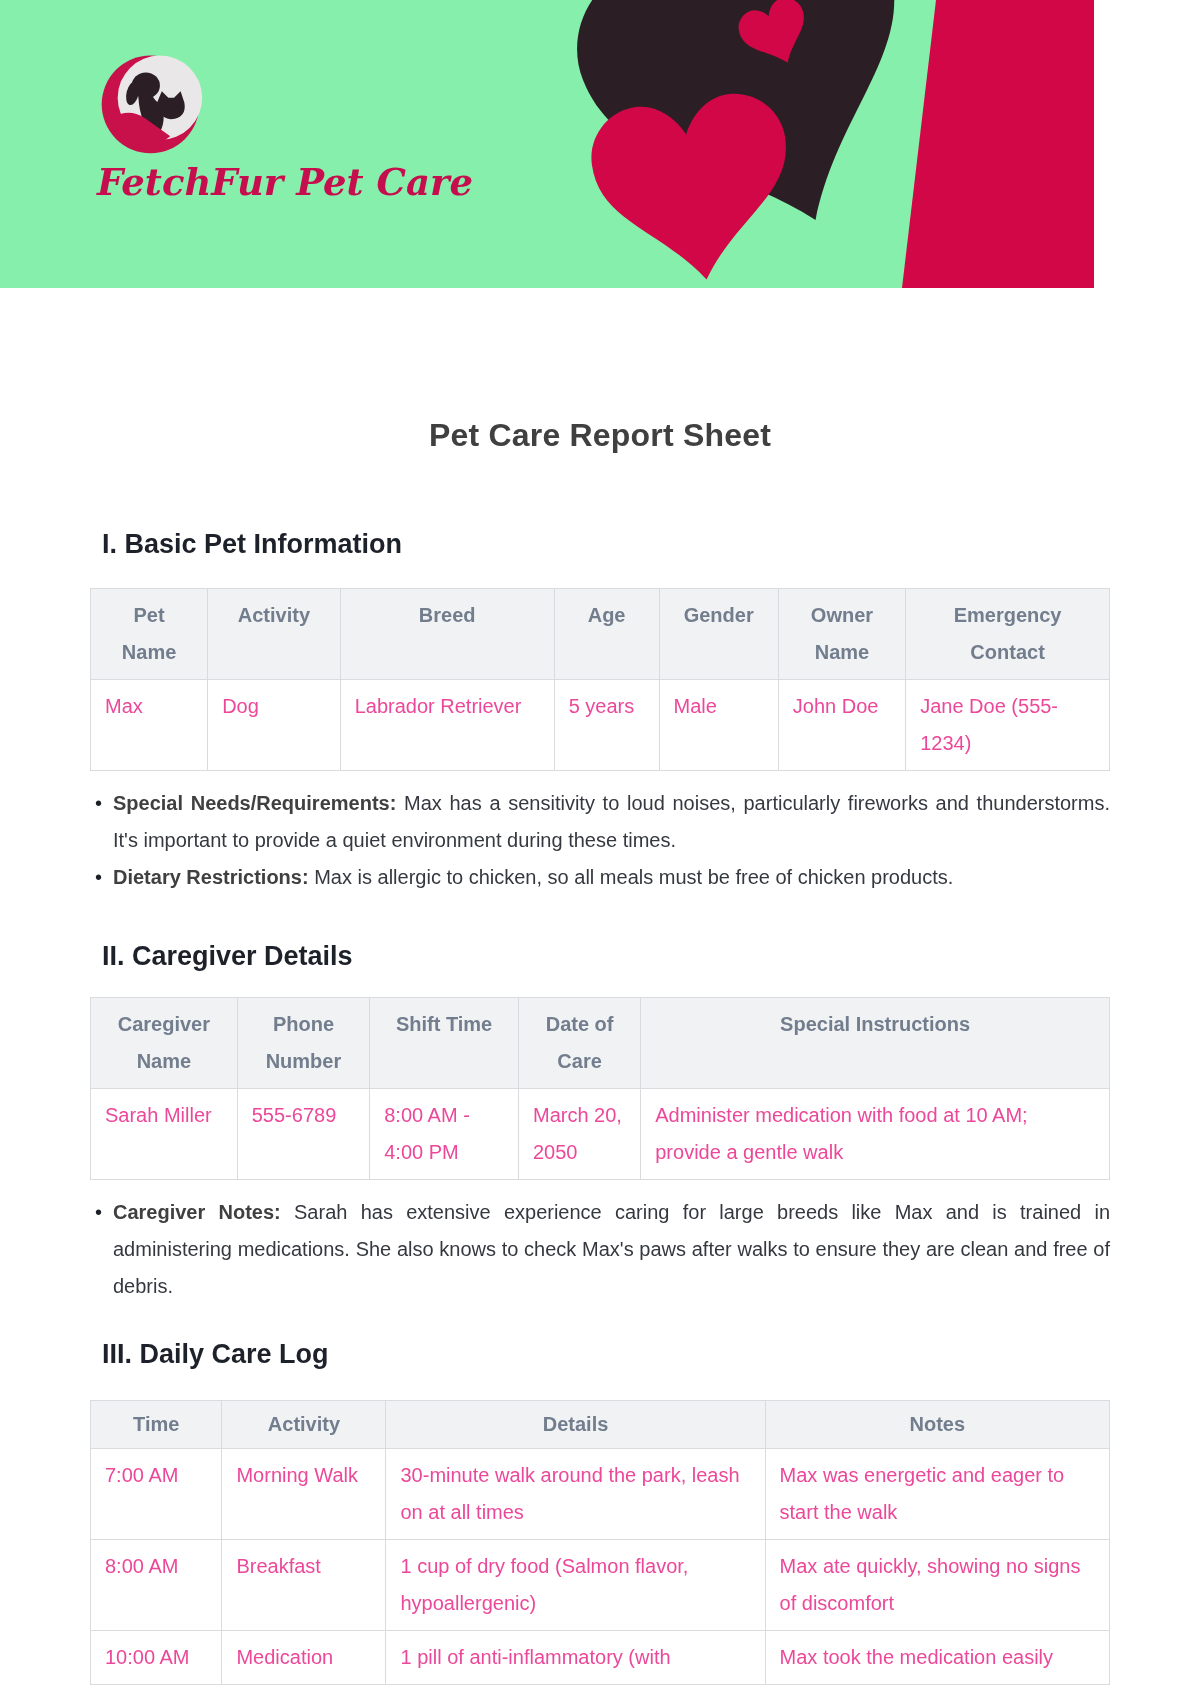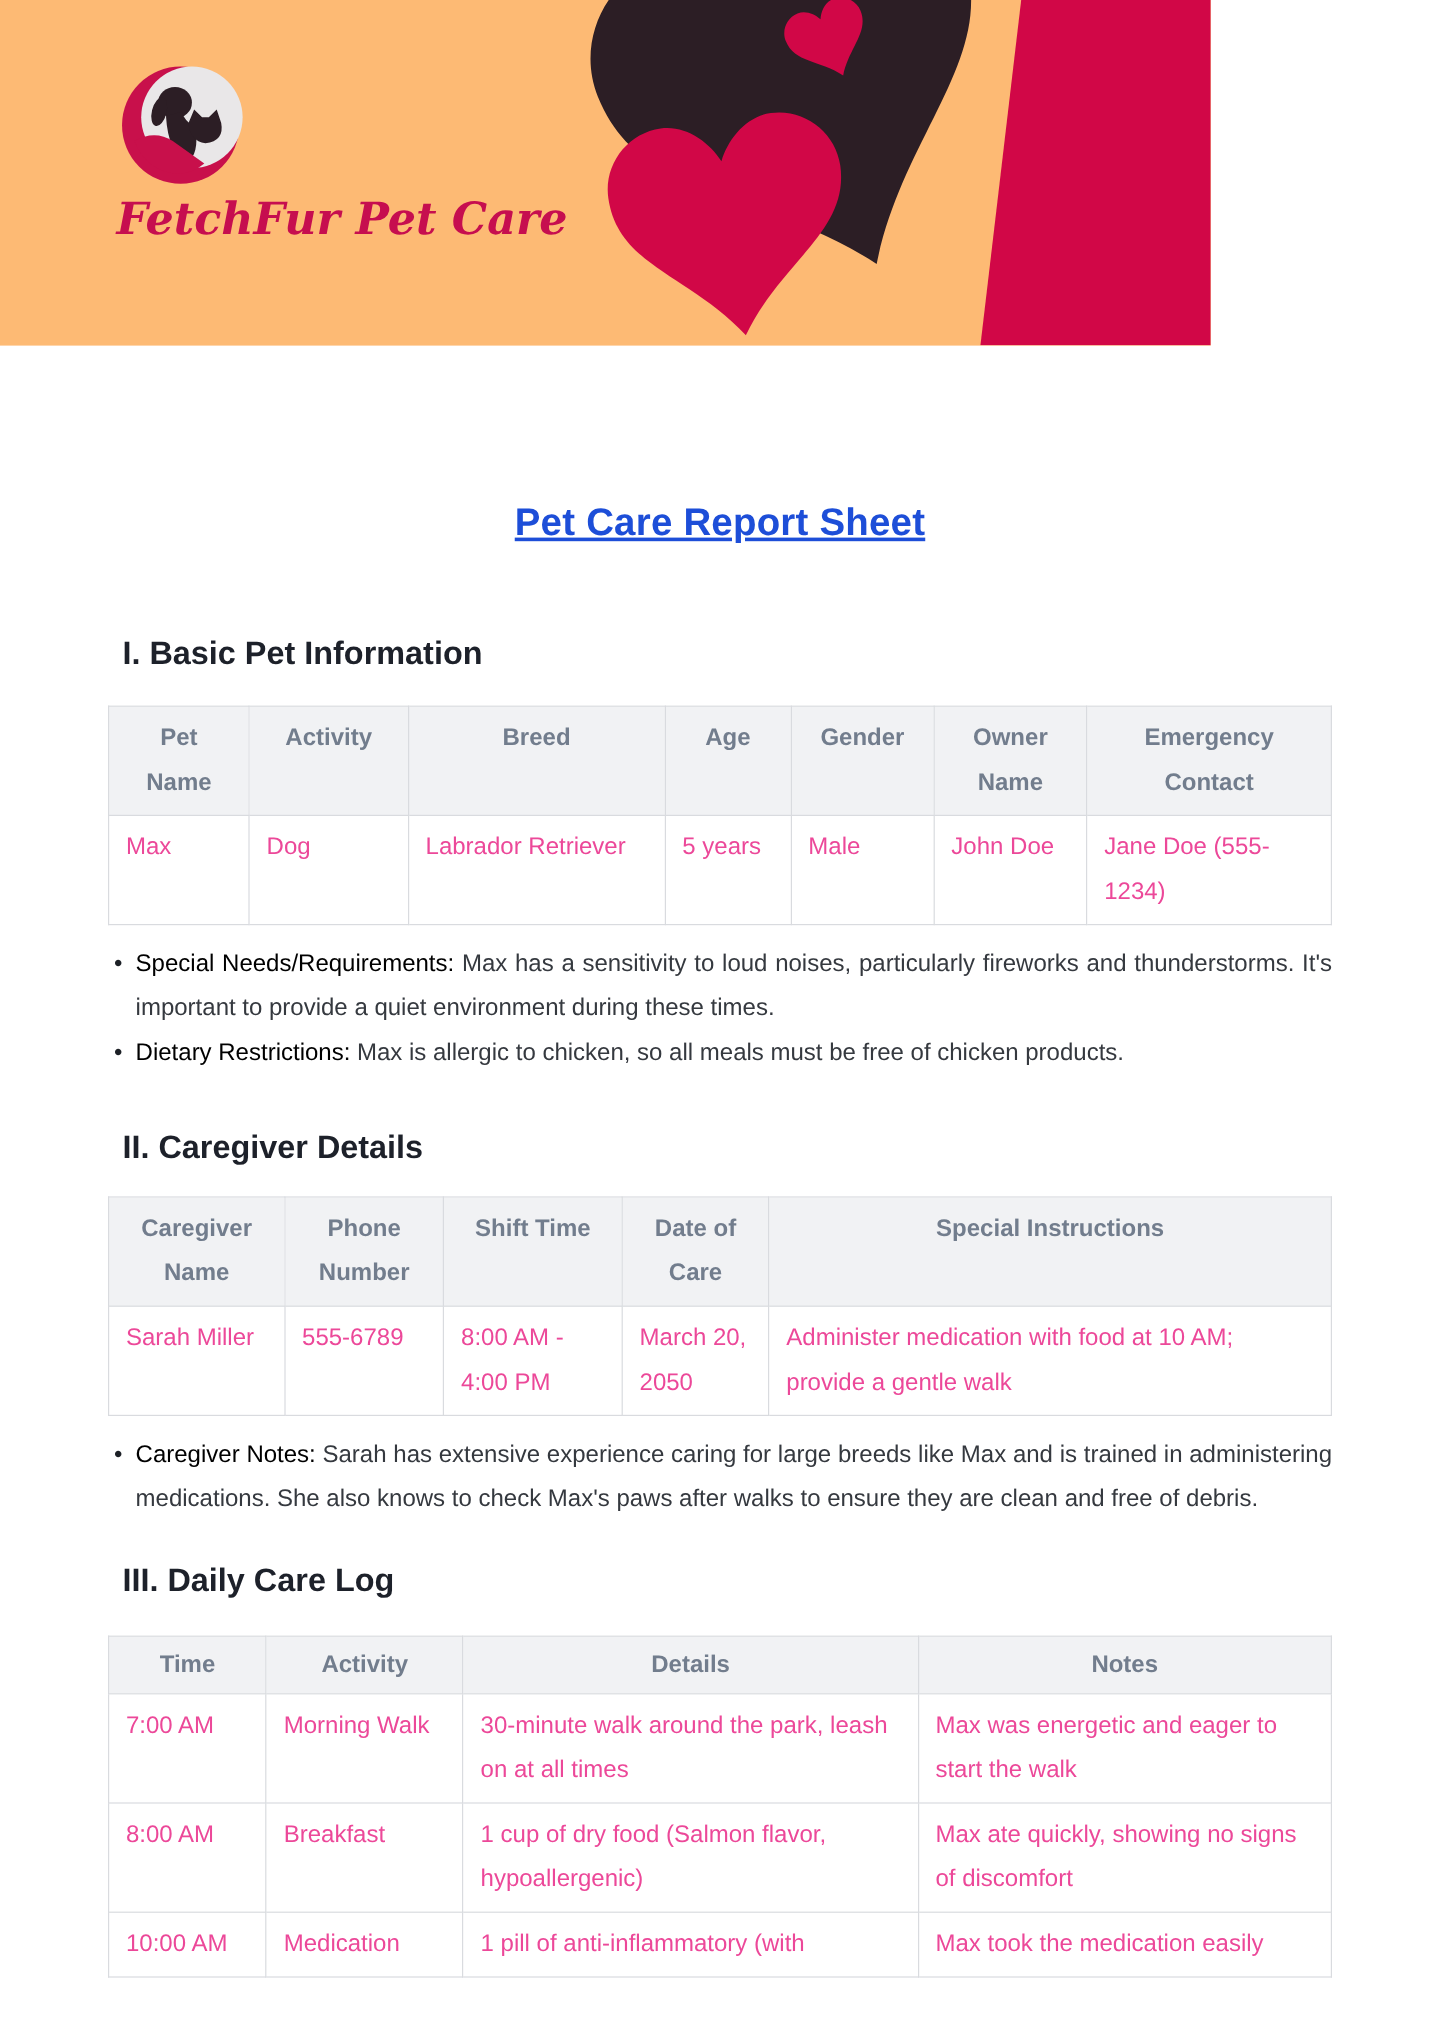--- a/index.html
+++ b/index.html
@@ -2,37 +2,37 @@
 <html><head>
 <meta charset="utf-8">
 <style>
   html,body{margin:0;padding:0;}
   body{
     width:1200px;height:1701px;overflow:hidden;background:#ffffff;
     font-family:"Liberation Sans", sans-serif;color:#24272e;
   }
   
   .masthead{
-    position:relative;width:1009px;height:288px;background:#fdba74;overflow:hidden;
+    position:relative;width:1094px;height:288px;background:#86efac;overflow:hidden;
   }
   .deco{position:absolute;top:0;right:0;}
   .brand-block{position:absolute;left:97px;top:48px;}
   .logo{display:block;}
   .brand-name{
     font-family:"DejaVu Serif", serif;font-style:italic;font-weight:bold;
     font-size:37px;line-height:40px;color:#c60e4f;margin-top:6px;letter-spacing:0;
   }
   .contact{
     font-size:16px;line-height:22px;color:#3a3a3a;margin-top:5px;letter-spacing:.2px;
   }
   
   .content{padding:0 90px;}
   h1.doc-title{
     margin:128px 0 0 0;text-align:center;font-size:32px;line-height:38px;
-    font-weight:700;color:#1d4ed8;letter-spacing:.2px;text-decoration:underline;
+    font-weight:700;color:#404040;letter-spacing:.2px;
   }
   h2.section-heading{
     font-size:27px;line-height:33px;font-weight:700;color:#1d212a;margin:12px;
   }
   h2.s1{margin-top:74px;}
   h2.s2{margin-top:44px;}
   h2.s3{margin-top:33px;}
   table.sheet{
     width:100%;border-collapse:collapse;table-layout:fixed;
   }
@@ -55,21 +55,21 @@
   ul.notes{
     list-style:none;margin:14px 0 0 0;padding:0;
   }
   ul.notes li{
     position:relative;padding-left:23px;text-align:justify;
     font-size:20px;line-height:37px;color:#35393f;
   }
   ul.notes li::before{
     content:"\2022";position:absolute;left:5px;top:0;color:#1c2026;font-size:20px;
   }
-  ul.notes .blabel{font-weight:400;color:#000000;}
+  ul.notes .blabel{font-weight:700;color:#404040;}
 </style>
 </head>
 <body>
 
 <header class="masthead">
 
   <svg class="deco" width="560" height="288" viewBox="0 0 560 288">
     <defs>
       <path id="hp" d="M23.6,0c-3.4,0-6.3,2.7-7.6,5.6C14.7,2.7,11.8,0,8.4,0C3.8,0,0,3.8,0,8.4 c0,9.4,9.5,11.9,16,21.2c6.1-9.3,16-12.1,16-21.2C32,3.8,28.2,0,23.6,0z"></path>
     </defs>

